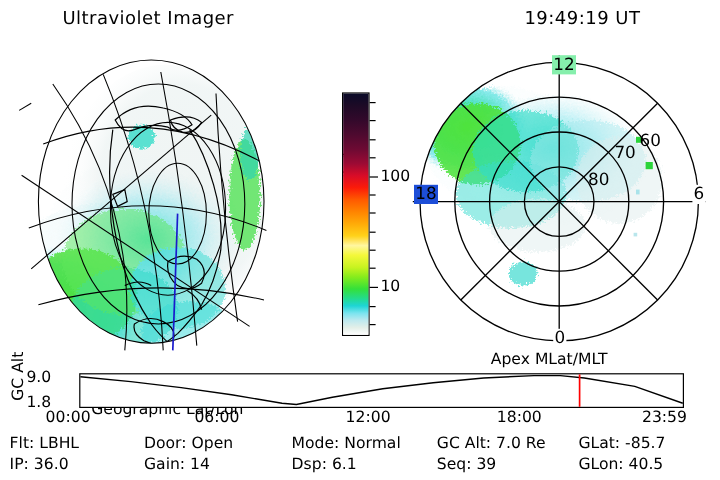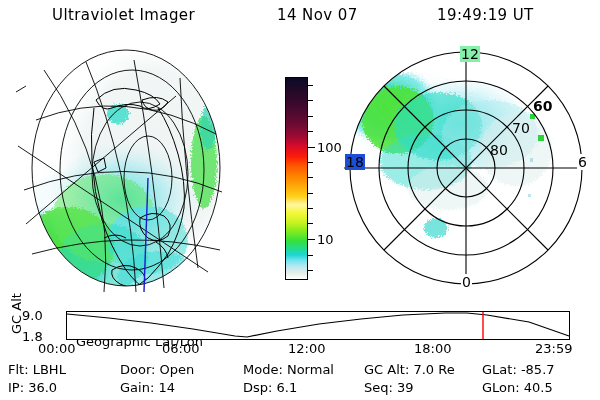--- a/index.html
+++ b/index.html
@@ -86,21 +86,20 @@
   .fc1{left:120px;}
   .fc2{left:243px;}
   .fc3{left:364px;}
   .fc4{left:482px;}
 </style>
 </head>
 <body>
 
 <div id="header" class="abs">
   <div class="htxt" id="title-text">Ultraviolet Imager</div>
-  <div class="htxt" id="date-text">14 Nov 07</div>
   <div class="htxt" id="time-text">19:49:19 UT</div>
 </div>
 
 <div id="geo-panel" class="abs">
   <svg width="248" height="252" viewBox="0 0 248 252">
     <defs>
       <clipPath id="diskClip">
         <ellipse cx="118" cy="126" rx="94" ry="118"></ellipse>
       </clipPath>
       <radialGradient id="auroraGeoA" cx="32%" cy="72%" r="44%">
@@ -256,24 +255,25 @@
       <line x1="44" y1="44" x2="208" y2="208"></line>
       <line x1="208" y1="44" x2="44" y2="208"></line>
     </g>
   </svg>
 
   <div class="cap" style="left:120px;top:4px;font-size:14px;background:#86efac;padding:0 1px;">12</div>
   <div class="cap" style="left:5px;top:112px;font-size:14px;background:#1d4ed8;padding:0 1px;">18</div>
   <div class="cap" style="left:237px;top:112px;font-size:14px;background:#fff;padding:0 1px;">6</div>
   <div class="cap" style="left:121px;top:232px;font-size:14px;background:#fff;padding:0 1px;">0</div>
 
-  <div class="cap" style="left:193px;top:56px;font-size:14px;font-weight:bold;">60</div>
+  <div class="cap" style="left:193px;top:68px;font-size:14px;">60</div>
   <div class="cap" style="left:172px;top:78px;font-size:14px;">70</div>
   <div class="cap" style="left:150px;top:100px;font-size:14px;">80</div>
 
+  <div class="cap" id="polar-caption" style="left:69px;top:250px;">Apex MLat/MLT</div>
 </div>
 
 <div id="orbit-strip" class="abs">
   <div id="orbit-ylabel">GC Alt</div>
   <div class="ytick-lbl" style="left:22px;top:19px;">9.0</div>
   <div class="ytick-lbl" style="left:22px;top:40px;">1.8</div>
 
   <div id="orbit-box">
     <svg width="502" height="27" viewBox="0 0 502 27" preserveAspectRatio="none">
       <path d="M0 2 L42 6 L84 11 L126 17 L168 24 L180 25 L210 19 L252 12 L294 7 L336 3 L378 1 L400 1 L420 3 L462 10 L502 24" fill="none" stroke="#000000" stroke-width="1.2"></path>

